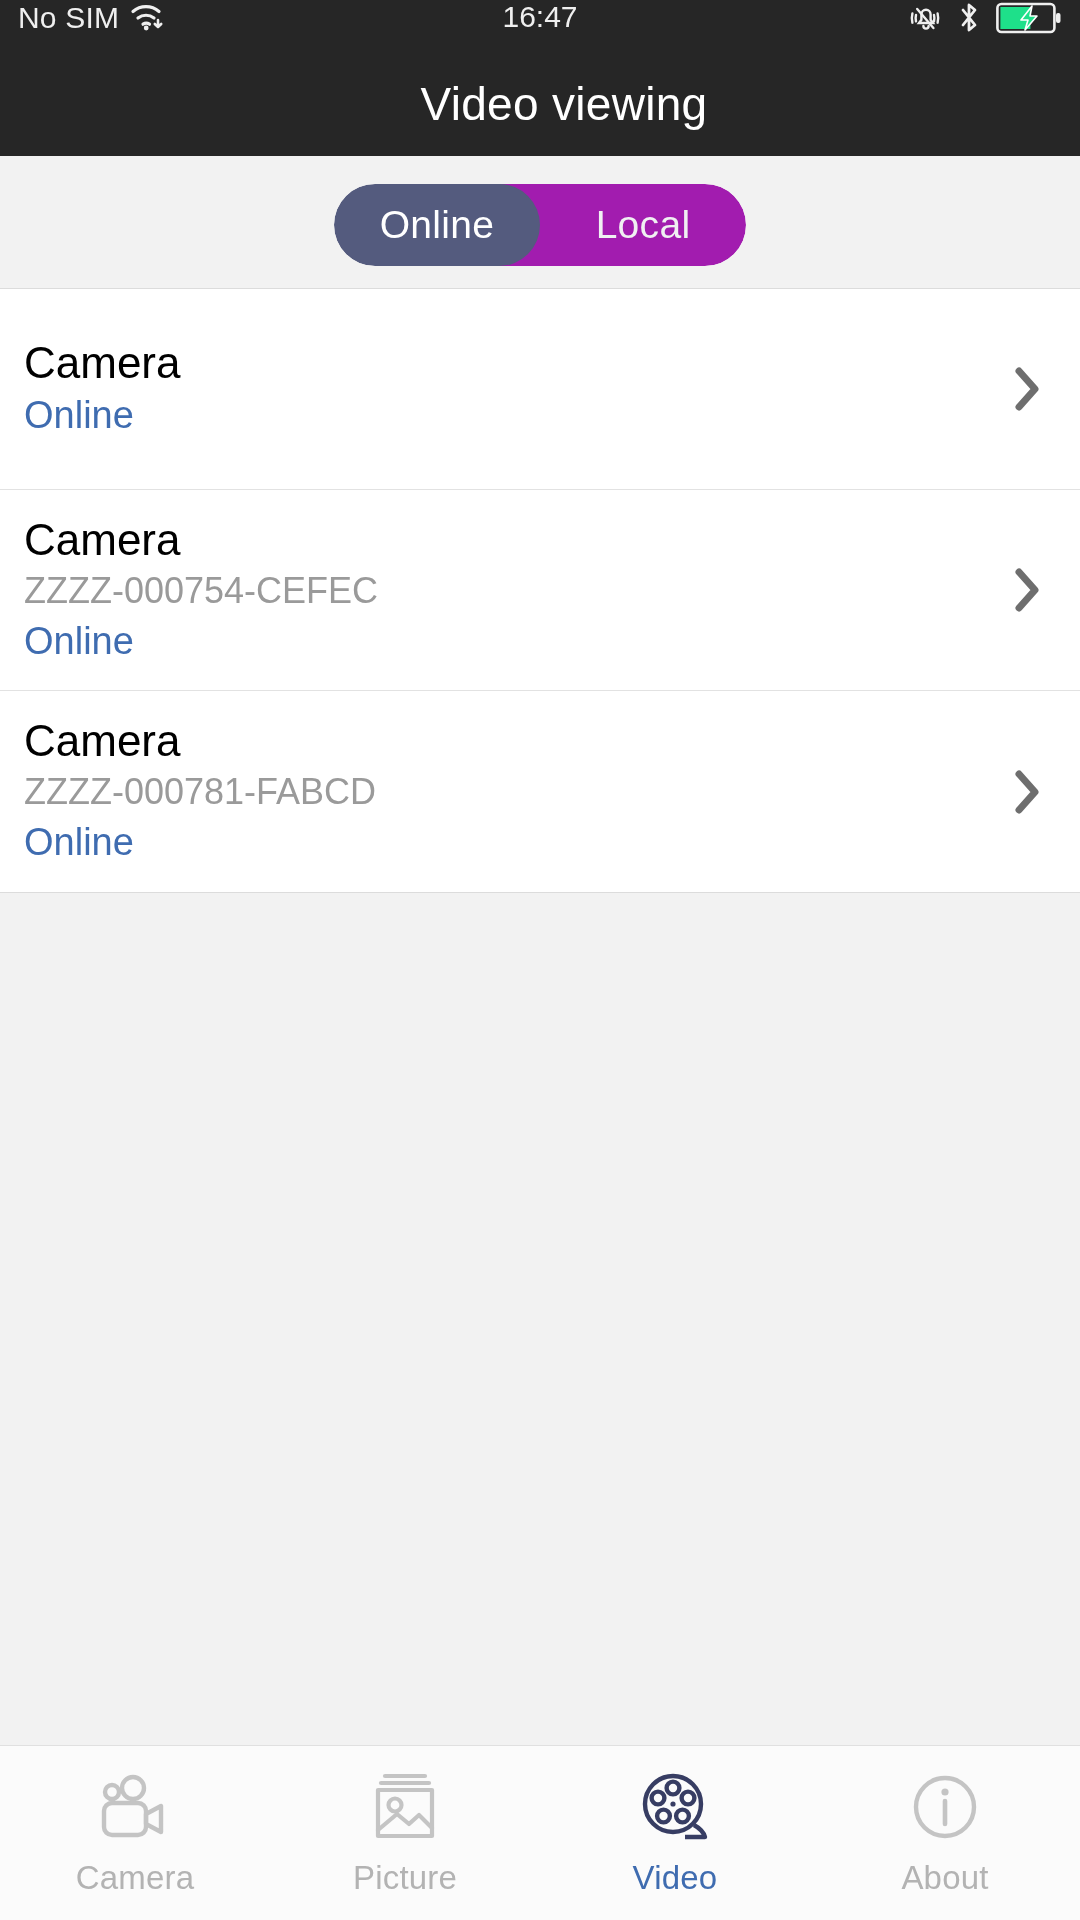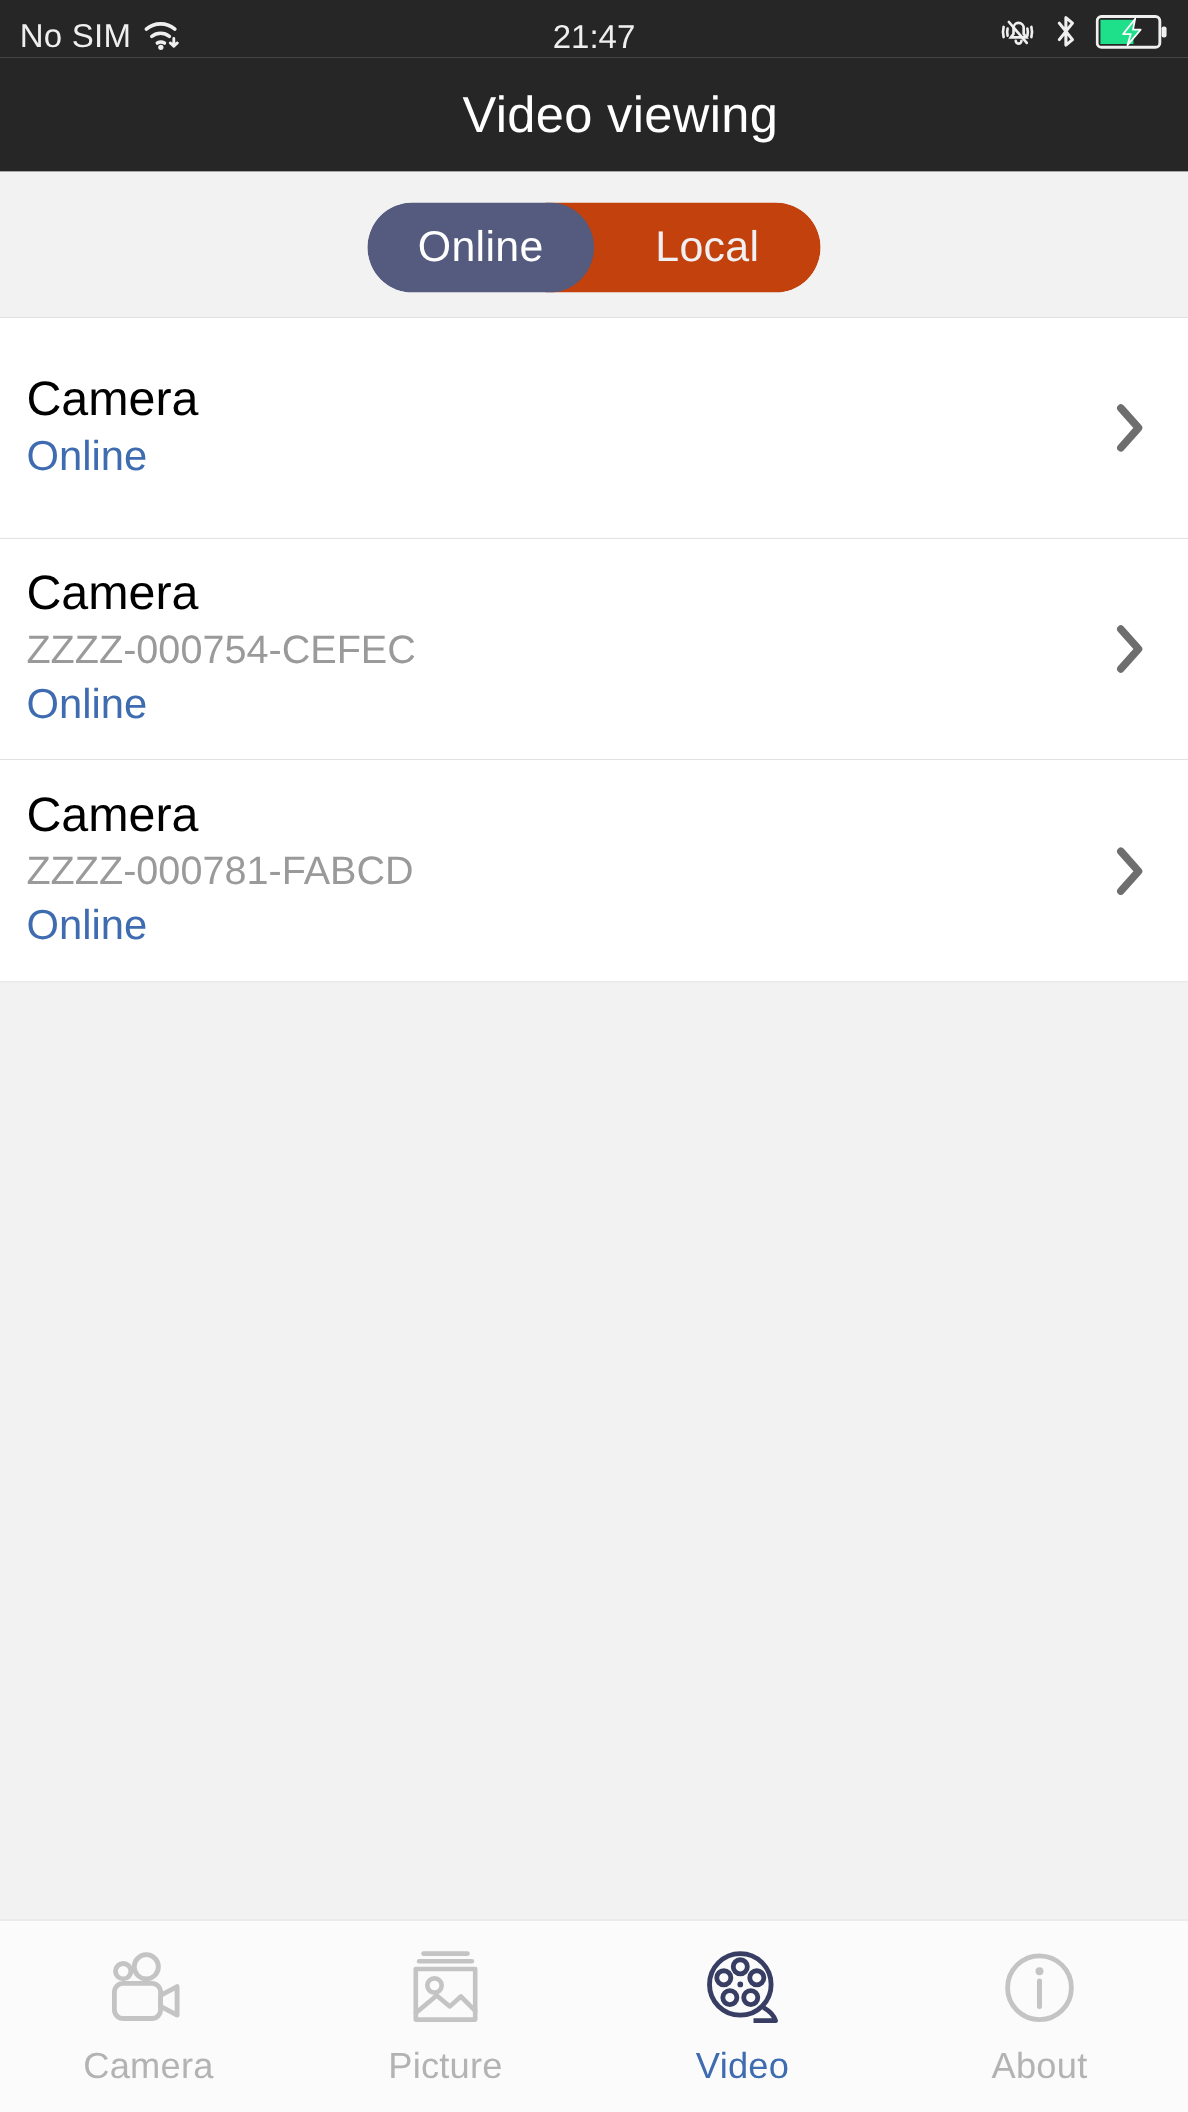--- a/index.html
+++ b/index.html
@@ -7,21 +7,21 @@
     width: 1080px; height: 1920px;
     font-family: "Liberation Sans", sans-serif;
     background: #f2f2f2;
     overflow: hidden;
   }
   #app { position: relative; width: 1080px; height: 1920px; display: flex; flex-direction: column; }
 
   
   .statusbar {
     height: 52px; background: #262626; color: #e8e8e8;
-    display: flex; align-items: flex-end; padding: 0 18px;
+    display: flex; align-items: flex-start; padding: 0 18px;
     flex: 0 0 auto; position: relative;
   }
   .sb-left { display: flex; align-items: center; gap: 10px; }
   .sb-carrier { font-size: 30px; letter-spacing: 0.2px; color: #efefef; }
   .sb-center {
     position: absolute; left: 0; right: 0; text-align: center;
     font-size: 30px; color: #efefef; pointer-events: none;
   }
   .sb-right {
     margin-left: auto; display: flex; align-items: center; gap: 14px;
@@ -44,21 +44,21 @@
   }
   .segment {
     display: flex; border-radius: 44px; overflow: hidden;
     width: 412px; height: 82px;
   }
   .seg-btn {
     flex: 1; display: flex; align-items: center; justify-content: center;
     font-size: 39px; color: #ffffff; letter-spacing: 0.3px;
   }
   .seg-btn.active { background: #545b7e; border-radius: 44px; position: relative; z-index: 2; }
-  .seg-btn.inactive { background: #c2410c; color: #f0f0f2; border-radius: 0 44px 44px 0; margin-left: -44px; padding-left: 44px; }
+  .seg-btn.inactive { background: #a21caf; color: #f0f0f2; border-radius: 0 44px 44px 0; margin-left: -44px; padding-left: 44px; }
 
   
   .listwrap { flex: 1 1 auto; background: #f2f2f2; overflow: hidden; }
   .list {
     background: #ffffff;
     border-top: 1px solid #dcdcdc;
     border-bottom: 1px solid #dcdcdc;
   }
   .row {
     position: relative; height: 201px;
@@ -104,21 +104,21 @@
             <path d="M4 11.5 A 20 20 0 0 1 30 11.5"></path>
             <path d="M9 18 A 13 13 0 0 1 25 18"></path>
             <path d="M14 24.2 A 6.2 6.2 0 0 1 20.5 24.2"></path>
           </g>
           <circle cx="17.2" cy="28" r="2.4" fill="#efefef"></circle>
           <path d="M29 20 l0 7 M29 27 l-3.2 -3 M29 27 l3.2 -3" stroke="#efefef" stroke-width="2.6" fill="none" stroke-linecap="round"></path>
         </svg>
       </span>
     </div>
 
-    <div class="sb-center">21:47</div>
+    <div class="sb-center">16:47</div>
 
     <div class="sb-right">
       <span>
         <svg width="34" height="34" viewBox="0 0 34 34">
           <g fill="none" stroke="#efefef" stroke-width="2.4" stroke-linecap="round">
             <path d="M11 22 h14 l-2.4 -3.2 v-5.4 a4.6 4.6 0 0 0 -9.2 0 v5.4 z"></path>
             <path d="M15.4 25 a2.6 2.6 0 0 0 5.2 0"></path>
             <path d="M4.4 12.5 q -1.2 4.6 0 9.2"></path>
             <path d="M8 14 q -0.8 3.2 0 6.4"></path>
             <path d="M29.6 12.5 q 1.2 4.6 0 9.2"></path>

